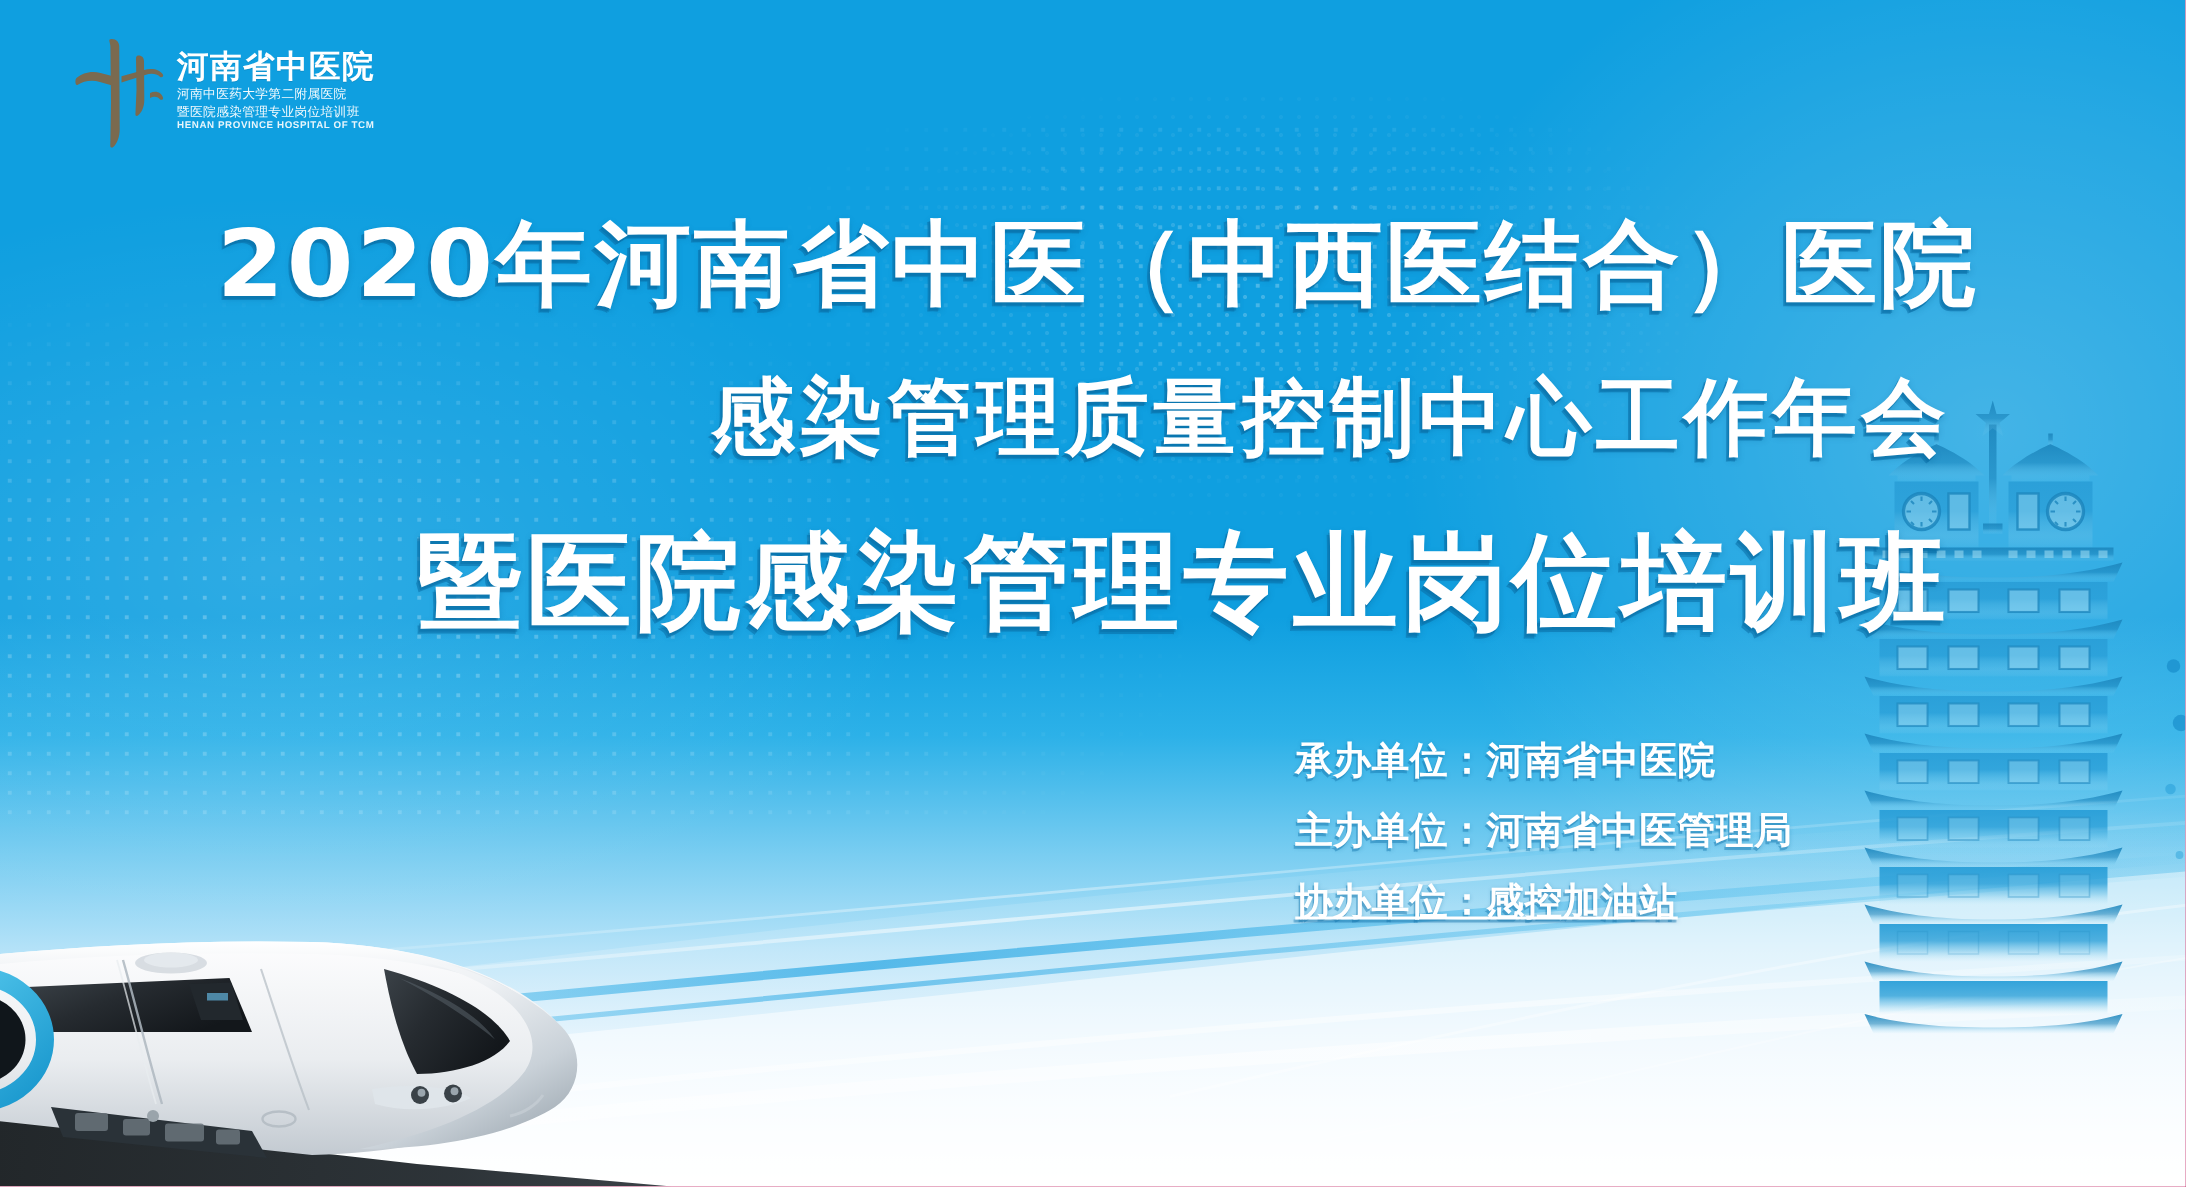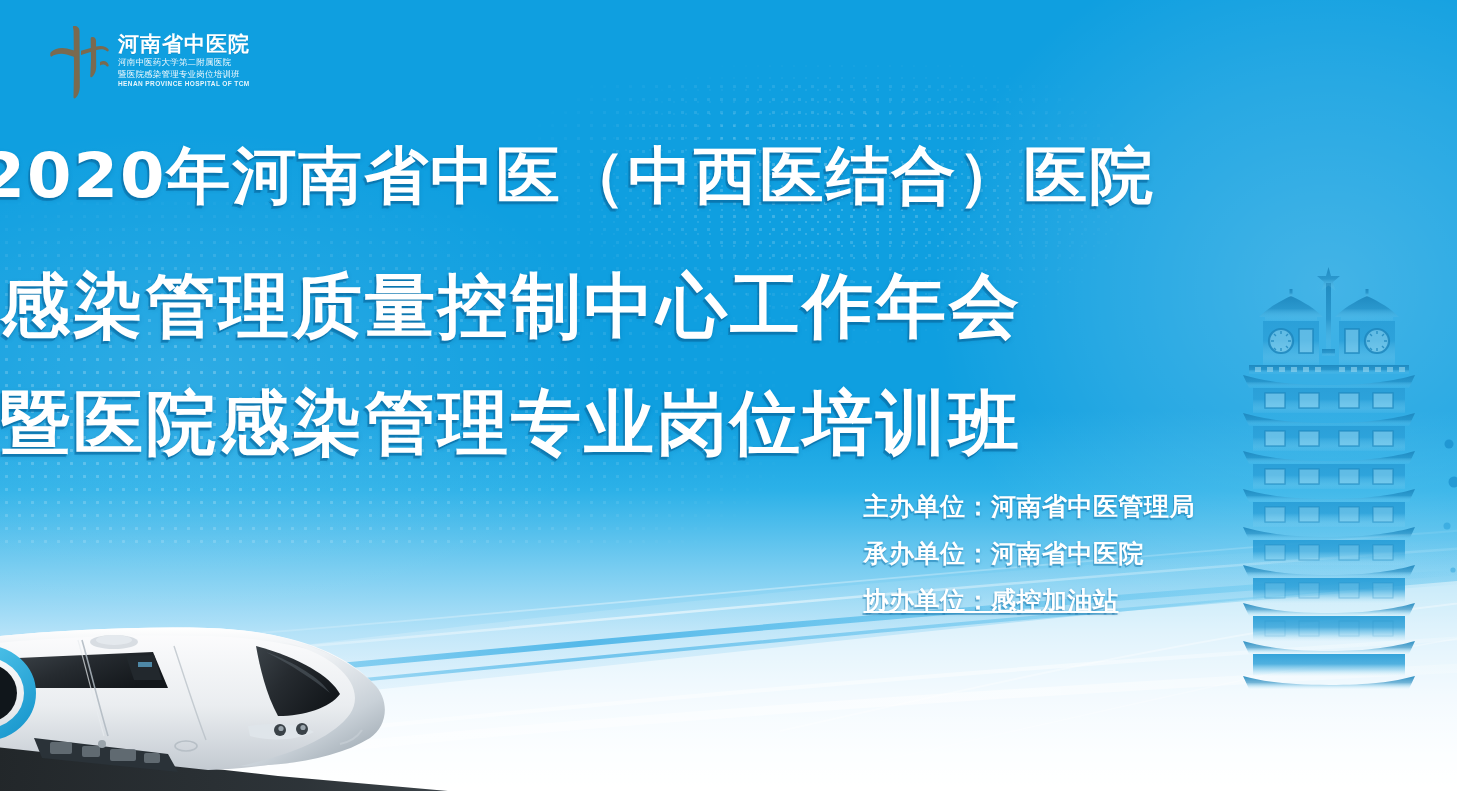--- a/index.html
+++ b/index.html
@@ -150,43 +150,43 @@
     width: 124px; height: 92px;
     flex: 0 0 auto;
   }
 
   
   .headline {
     position: absolute;
     left: 0; top: 142px;
     width: 1300px;
     z-index: 5;
-    text-align: left;
+    text-align: right;
   }
   .headline-line {
     color: #ffffff;
     font-family: "DejaVu Sans", "Liberation Sans", sans-serif;
     font-weight: 700;
     white-space: nowrap;
     text-shadow:
       -2px 3px 0 rgba(9,110,165,0.55),
       -1px 2px 0 rgba(9,110,165,0.45),
        0 2px 4px rgba(7,95,145,0.30);
   }
   .headline-line.l1 {
     font-size: 62px;
     letter-spacing: 2px;
     line-height: 1.1;
     transform: scaleX(1.03);
   }
   .headline-line.l2 {
-    font-size: 70px;
+    font-size: 56px;
     letter-spacing: 3px;
     line-height: 1.1;
-    margin-top: 58px;
+    margin-top: 38px;
   }
   .headline-line.l3 {
     font-size: 70px;
     letter-spacing: 3px;
     line-height: 1.1;
     margin-top: 40px;
   }
 
   
   .organizers {
@@ -568,18 +568,18 @@
     <circle cx="124" cy="168" r="4" fill="#9aa4ab"></circle>
   </svg>
 
   <div class="headline">
     <div class="headline-line l1">2020年河南省中医（中西医结合）医院</div>
     <div class="headline-line l2">感染管理质量控制中心工作年会</div>
     <div class="headline-line l3">暨医院感染管理专业岗位培训班</div>
   </div>
 
   <div class="organizers">
+    <div class="org-line">承办单位：河南省中医院</div>
     <div class="org-line">主办单位：河南省中医管理局</div>
-    <div class="org-line">承办单位：河南省中医院</div>
     <div class="org-line">协办单位：感控加油站</div>
   </div>
 
 </div>
 
 </body></html>

